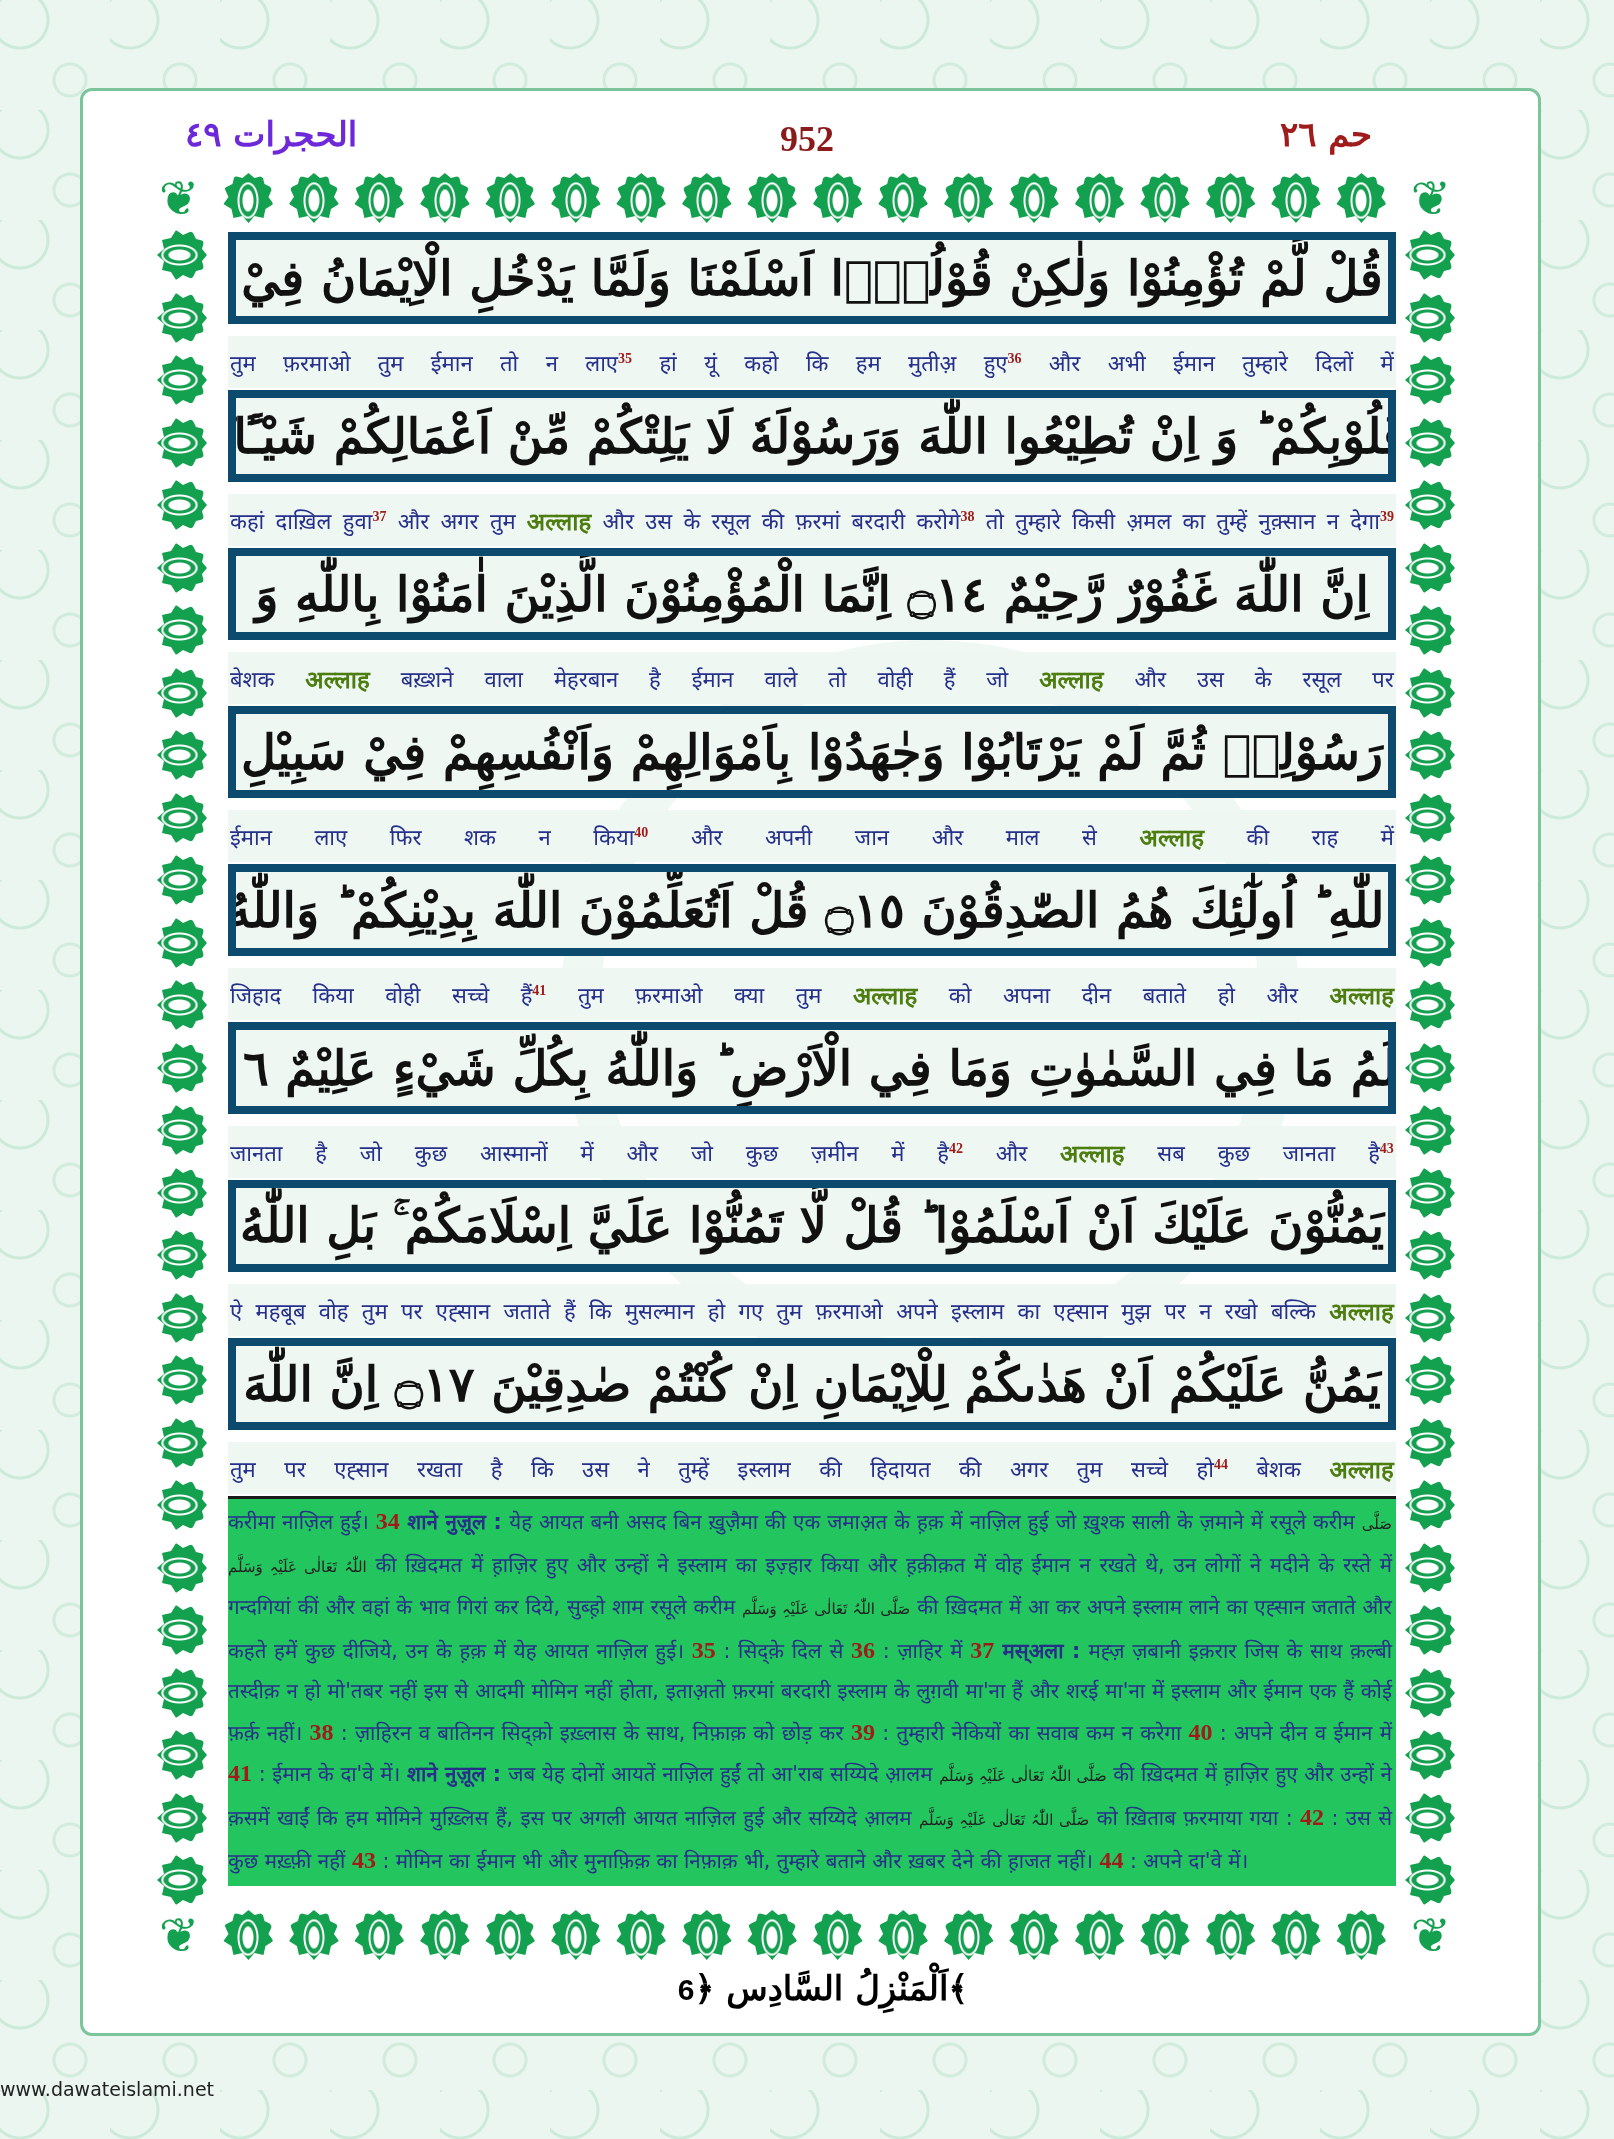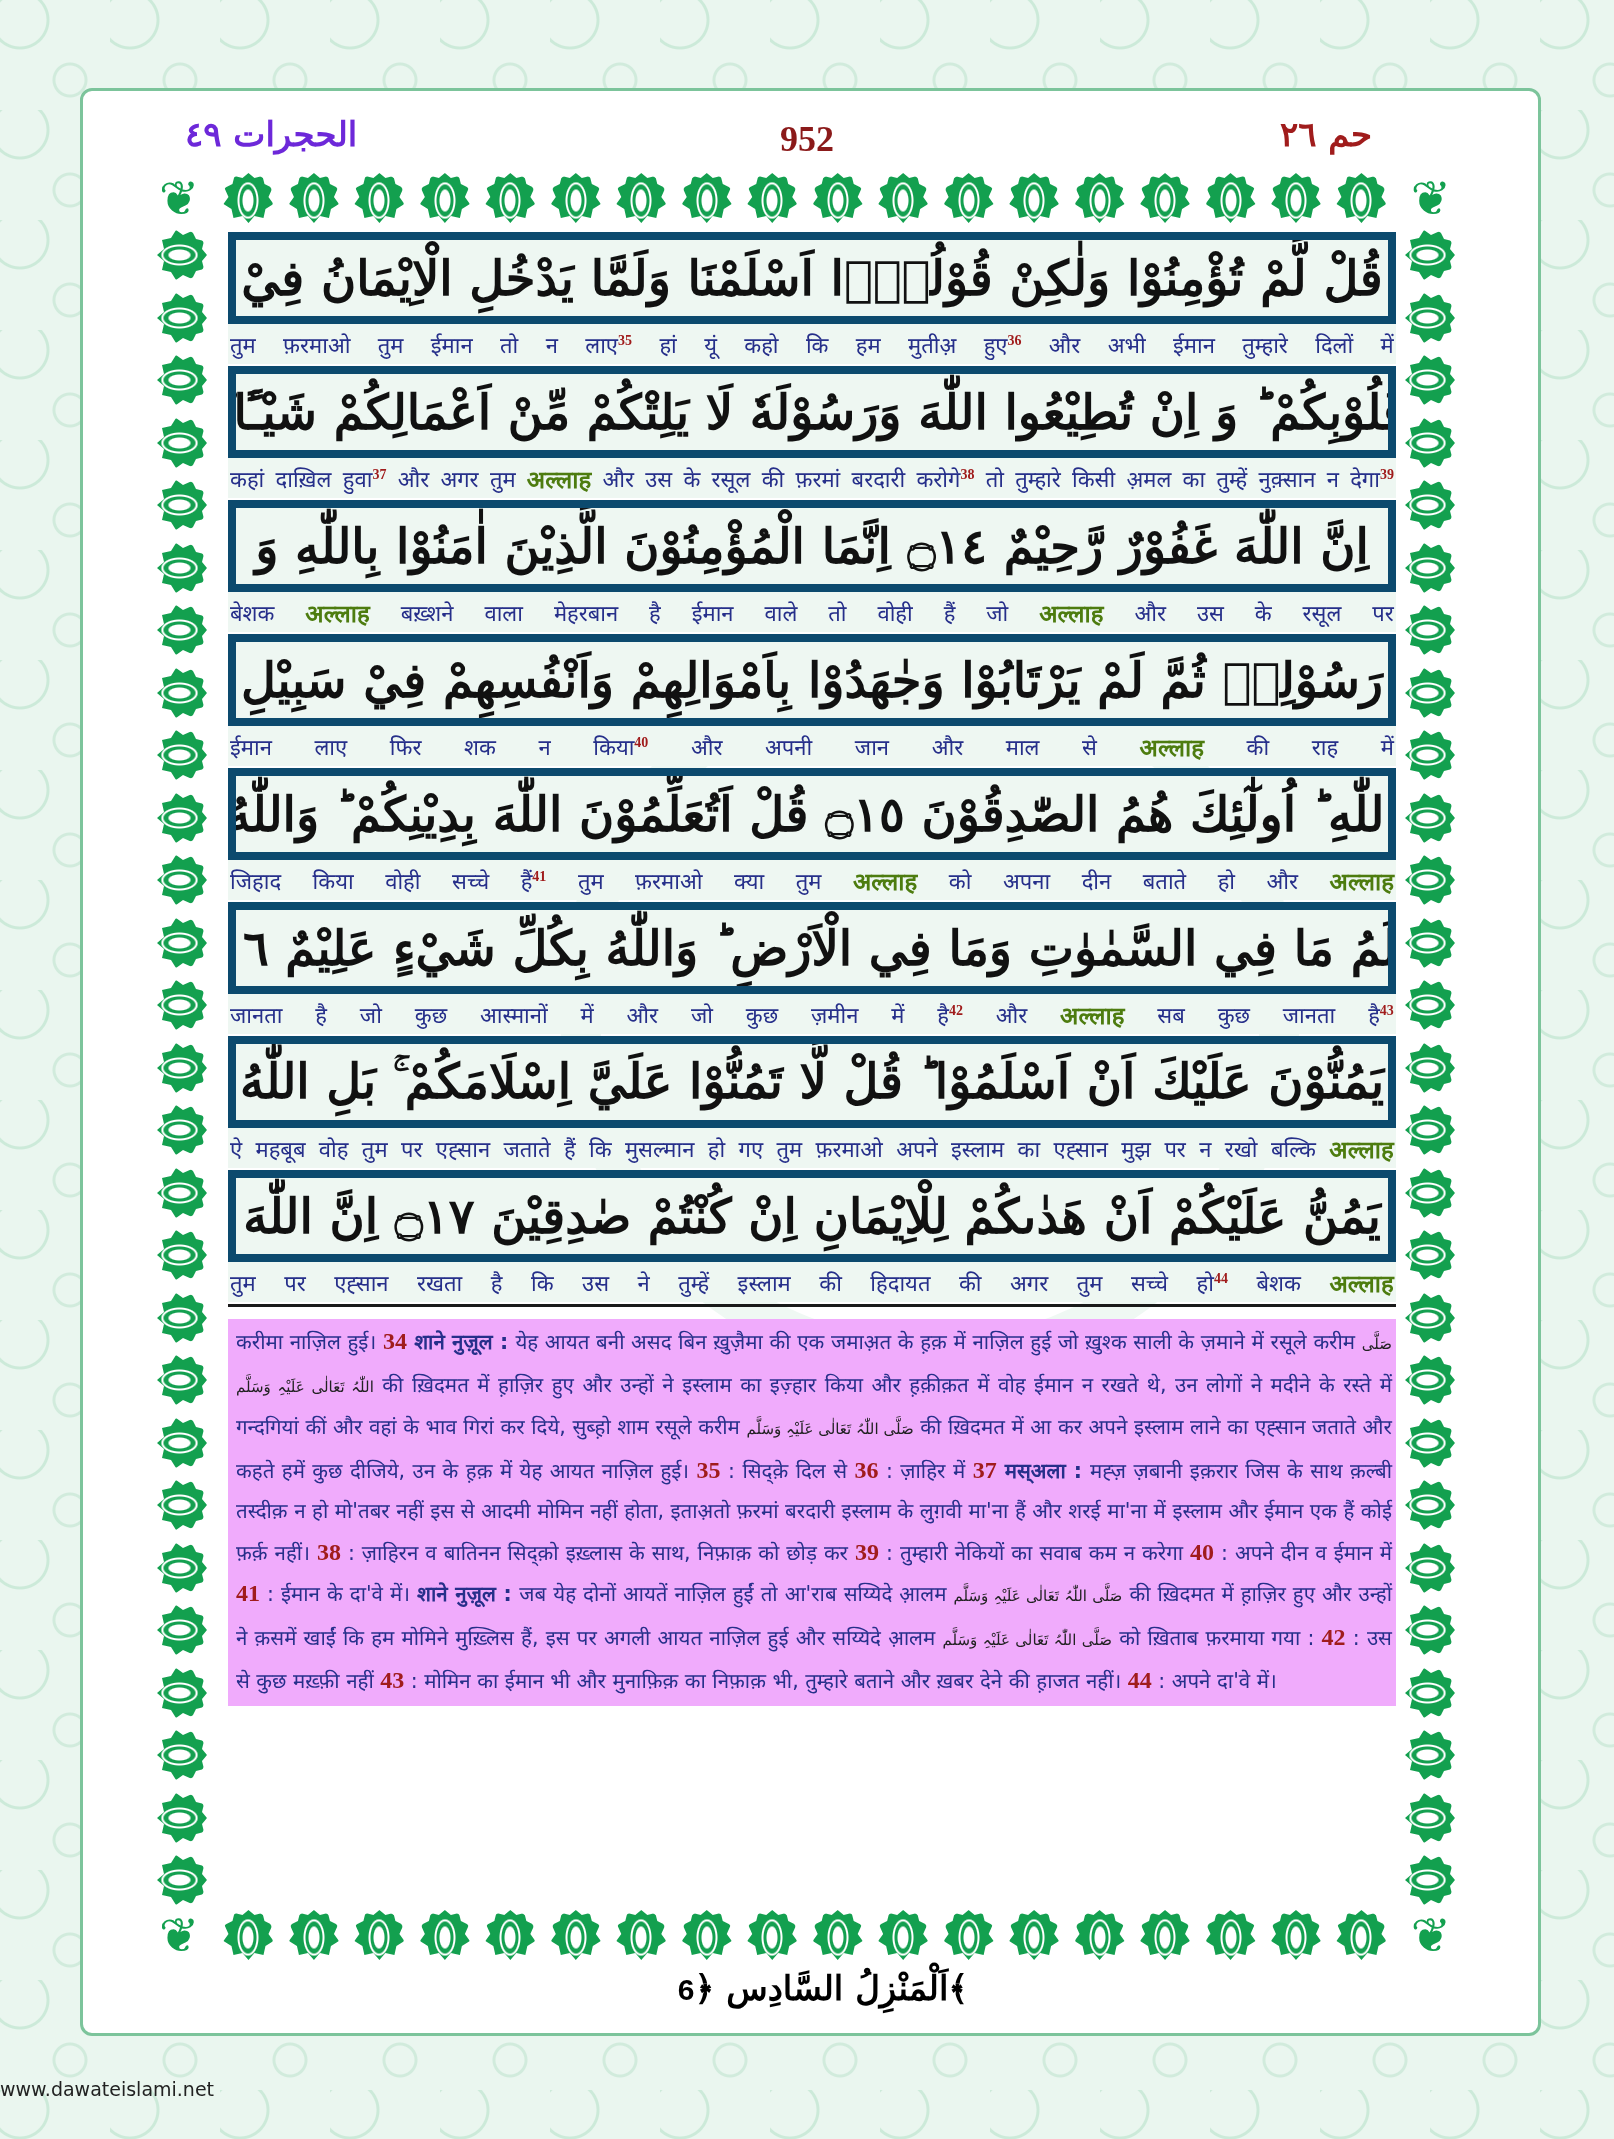--- a/index.html
+++ b/index.html
@@ -44,31 +44,31 @@
   .corner { width:58px; height:58px; color:#13a04f; font-size:48px; line-height:58px; text-align:center; }
 
   .content { position:absolute; left:228px; top:232px; width:1168px; z-index:2; }
   .ayah-box {
     height:92px; background:#eef7f2; border:8px solid #0c4a6e; box-sizing:border-box;
     display:flex; align-items:center; justify-content:center;
     direction:rtl; font-family:"DejaVu Serif", serif; font-size:48px; font-weight:bold; color:#111;
     white-space:nowrap; overflow:hidden; padding:0 10px;
   }
   .trans {
-    height:40px; background:#eef7f2; display:flex; align-items:center; justify-content:space-between;
-    font-family:"DejaVu Sans", sans-serif; font-size:22px; color:#262f8a; padding:0 2px; white-space:nowrap;
+    height:52px; background:#eef7f2; display:flex; align-items:center; justify-content:space-between;
+    font-family:"DejaVu Sans", sans-serif; font-size:22px; color:#262f8a; padding:0 2px; white-space:nowrap;margin-top:12px;
   }
   .trans .allah { color:#4d7c0f; font-weight:bold; font-family:"DejaVu Serif", serif; font-size:24px; }
   .trans sup { color:#a01c1c; font-weight:bold; font-size:14px; font-family:"Liberation Serif", serif; }
   .trans .w { }
   .block { margin-bottom:2px; }
   .sep { height:3px; background:#1a1a1a; }
 
   .commentary {
-    margin-top:12px; background:#f0abfc; padding:2px 4px 4px 8px;
+    margin-top:0; background:#22c55e; padding:2px 4px 4px 0;
     font-family:"DejaVu Sans", sans-serif; font-size:20.5px; line-height:40.5px; color:#262f8a; text-align:justify;
   }
   .commentary .num { color:#a01c1c; font-weight:bold; font-family:"Liberation Serif", serif; font-size:24px; }
   .commentary .head { font-weight:bold; }
   .commentary .honorific { font-family:"DejaVu Serif", serif; font-size:15px; color:#222; direction:rtl; unicode-bidi:isolate; }
 
   .manzil { position:absolute; top:1968px; left:16px; width:1614px; text-align:center; z-index:3;
     font-family:"DejaVu Serif", serif; font-size:34px; font-weight:bold; color:#000000; }
   .manzil .n { font-family:"Liberation Sans", sans-serif; font-size:30px; }
   .footer { position:absolute; top:2078px; left:0; width:1614px; text-align:left; z-index:3;

